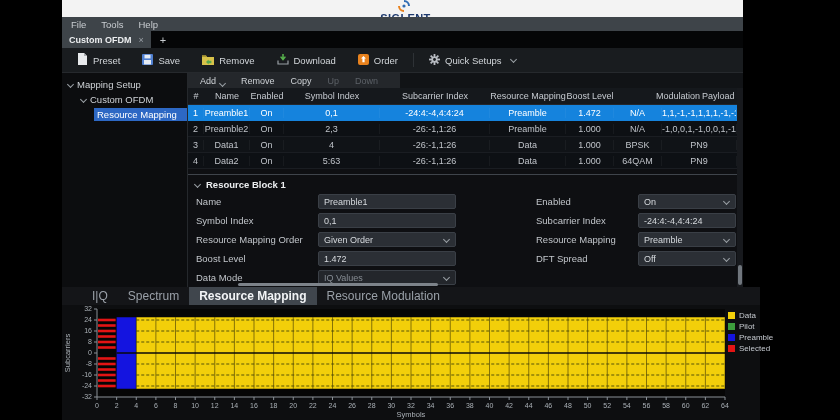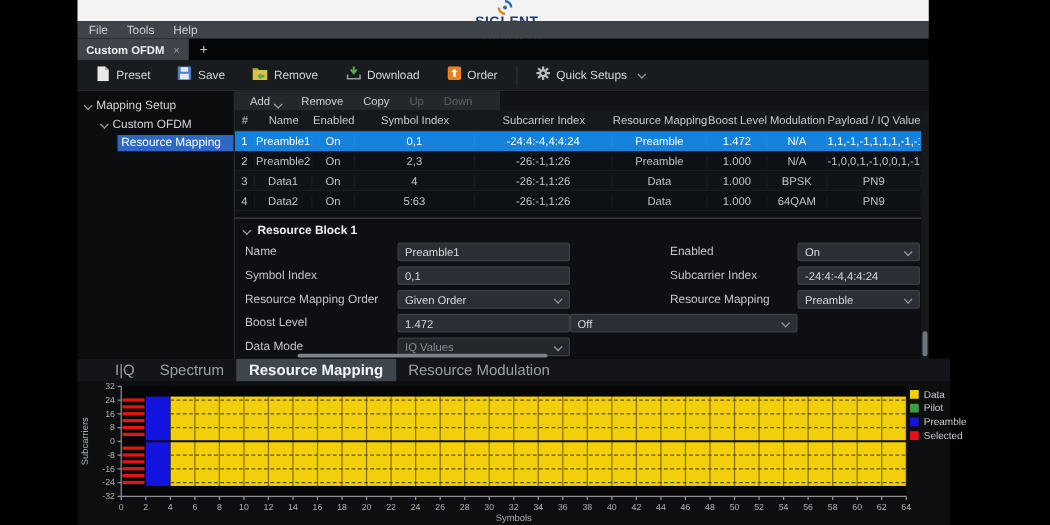--- a/index.html
+++ b/index.html
@@ -225,21 +225,21 @@
             </div>
         </div>
         <div id="tblHead" class="thead">
             <span class="th" style="width: 16px;">#</span>
             <span class="th" style="width: 46px;">Name</span>
             <span class="th" style="width: 34px;">Enabled</span>
             <span class="th" style="width: 96px;">Symbol Index</span>
             <span class="th" style="width: 110px;">Subcarrier Index</span>
             <span class="th" style="width: 76px;">Resource Mapping</span>
             <span class="th" style="width: 48px;">Boost Level</span>
-            <span class="th" style="width: 48px;">Modulation</span>
+            <span class="th" style="width: 48px; margin-left: 40px;">Modulation</span>
             <span class="th" style="flex: 1 1 0%;">Payload / IQ Values</span>
           </div>
         <div id="tblBody">
             <div class="trow selected">
               <span class="td" style="width: 16px;">1</span>
               <span class="td" style="width: 46px;">Preamble1</span>
               <span class="td" style="width: 34px;">On</span>
               <span class="td" style="width: 96px;">0,1</span>
               <span class="td" style="width: 110px;">-24:4:-4,4:4:24</span>
               <span class="td" style="width: 76px;">Preamble</span>
@@ -319,20 +319,21 @@
               <div class="field select">
                 <span>Preamble</span>
                 <span class="chev"></span>
               </div>
             </div>
             <div class="cfg-row">
               <span class="cfg-label">Boost Level</span>
               <div class="field">
                 <span>1.472</span>
               </div>
+              <span class="cfg-label r">DFT Spread</span>
               <div class="field select">
                 <span>Off</span>
                 <span class="chev"></span>
               </div>
             </div>
             <div class="cfg-row">
               <span class="cfg-label">Data Mode</span>
               <div class="field select disabled">
                 <span>IQ Values</span>
                 <span class="chev"></span>

